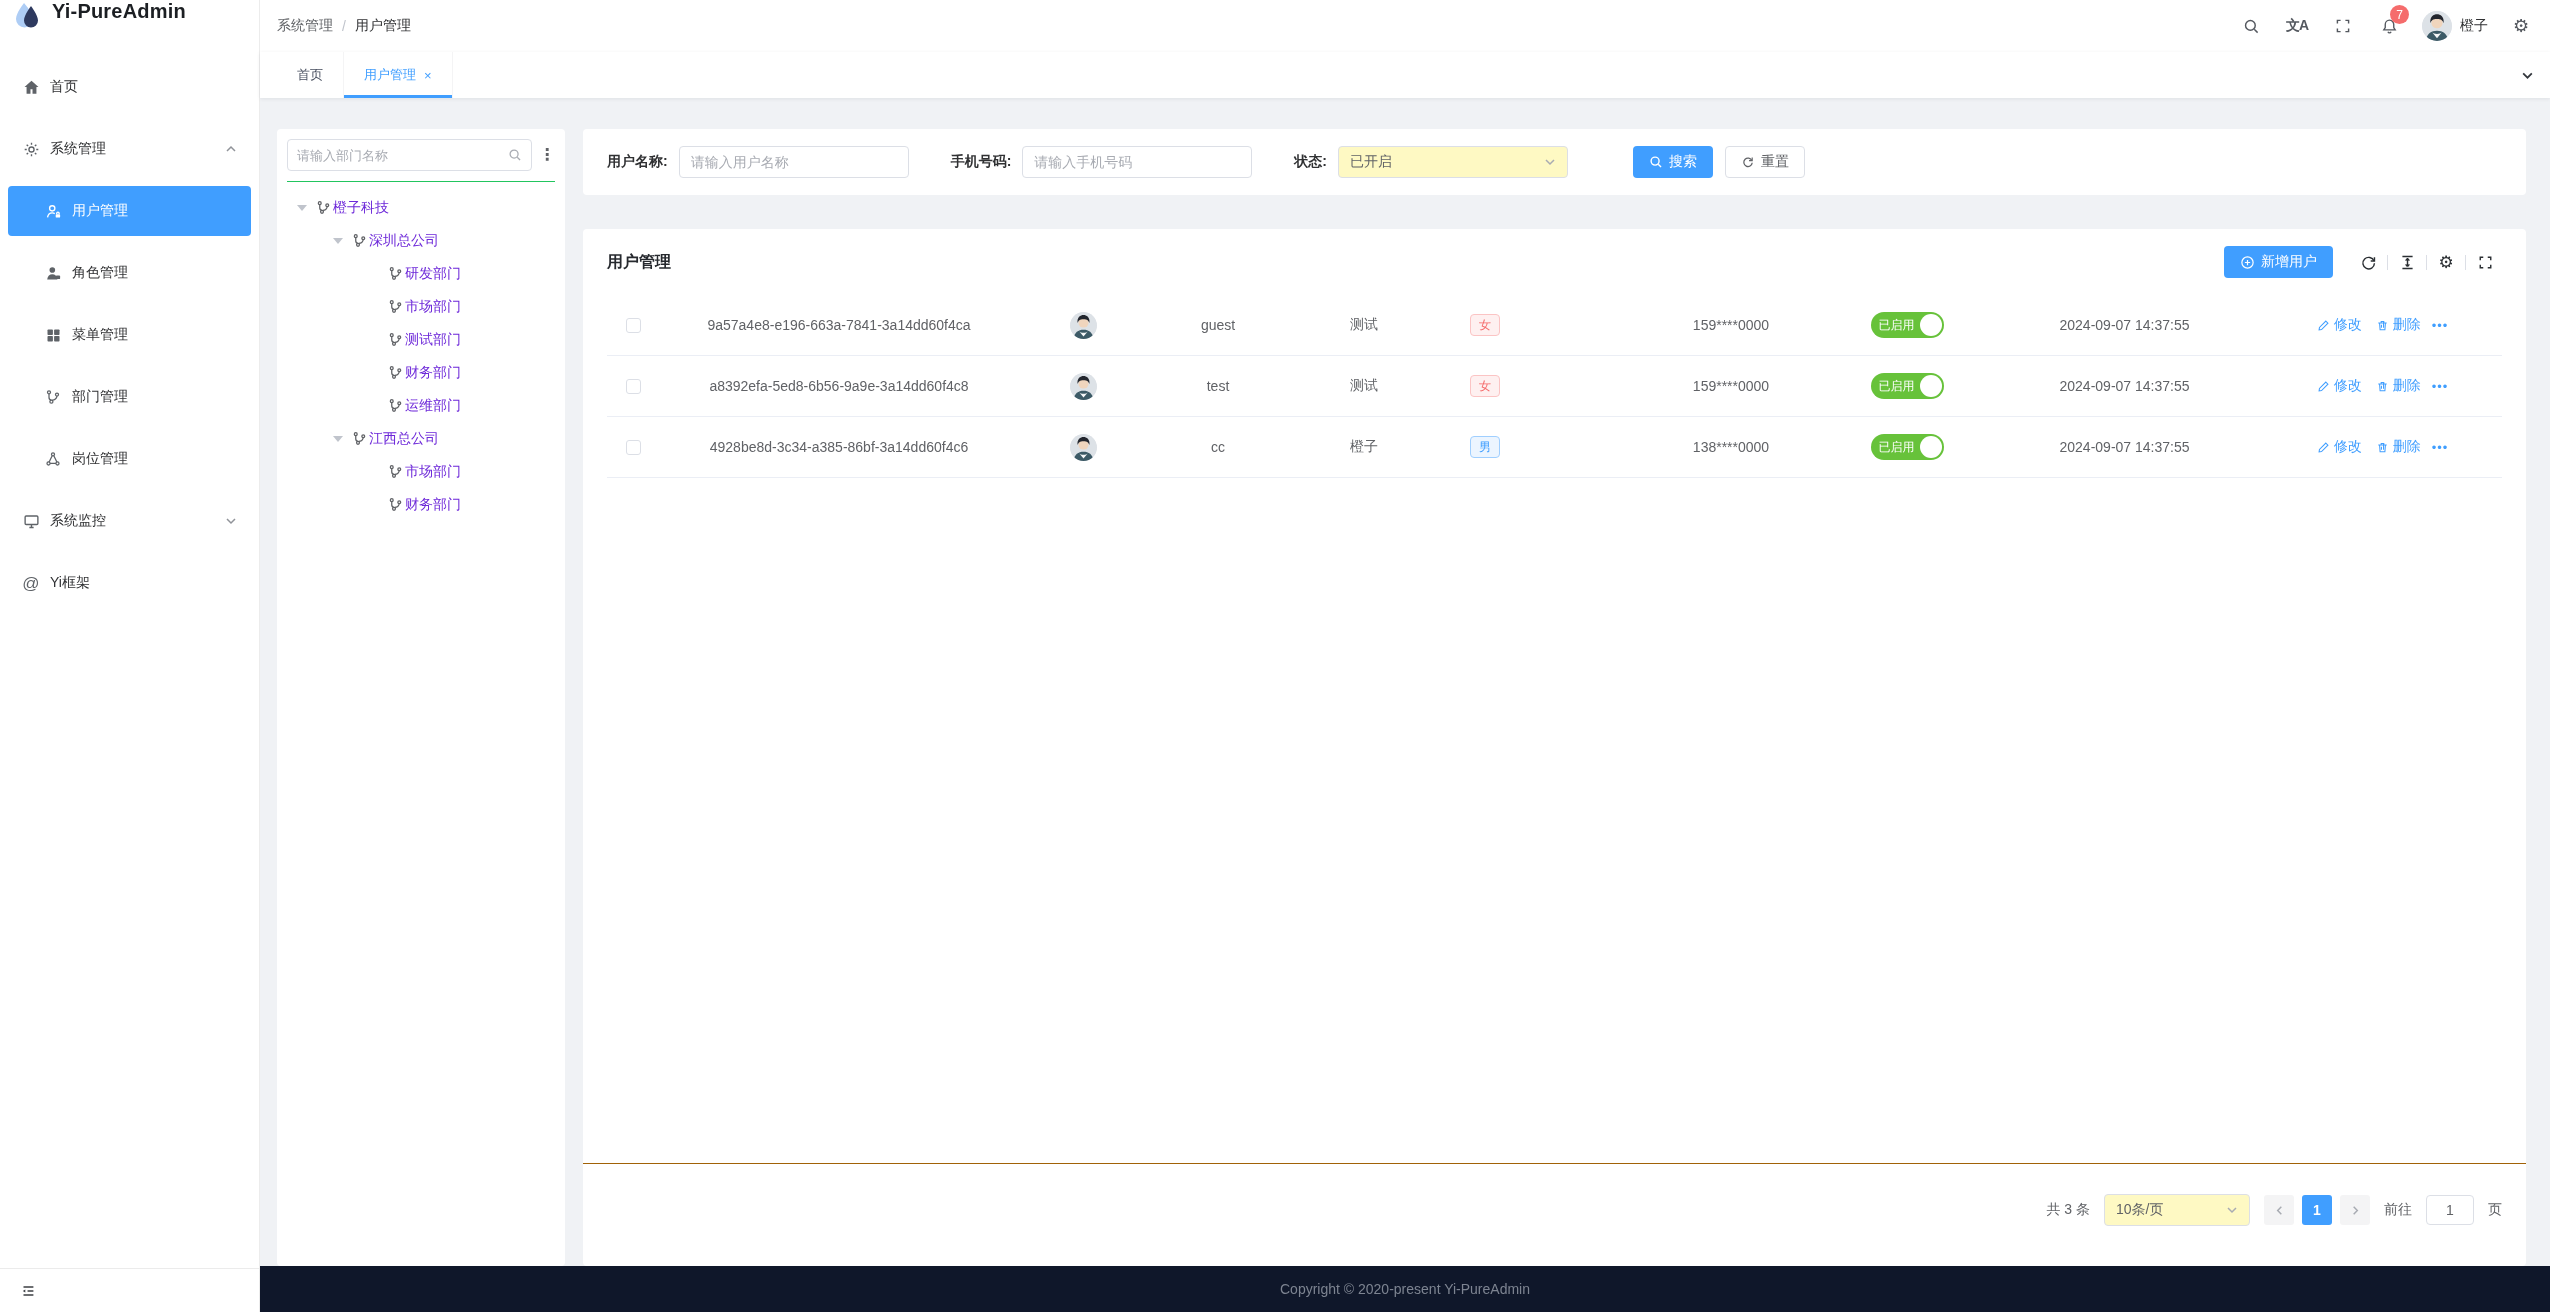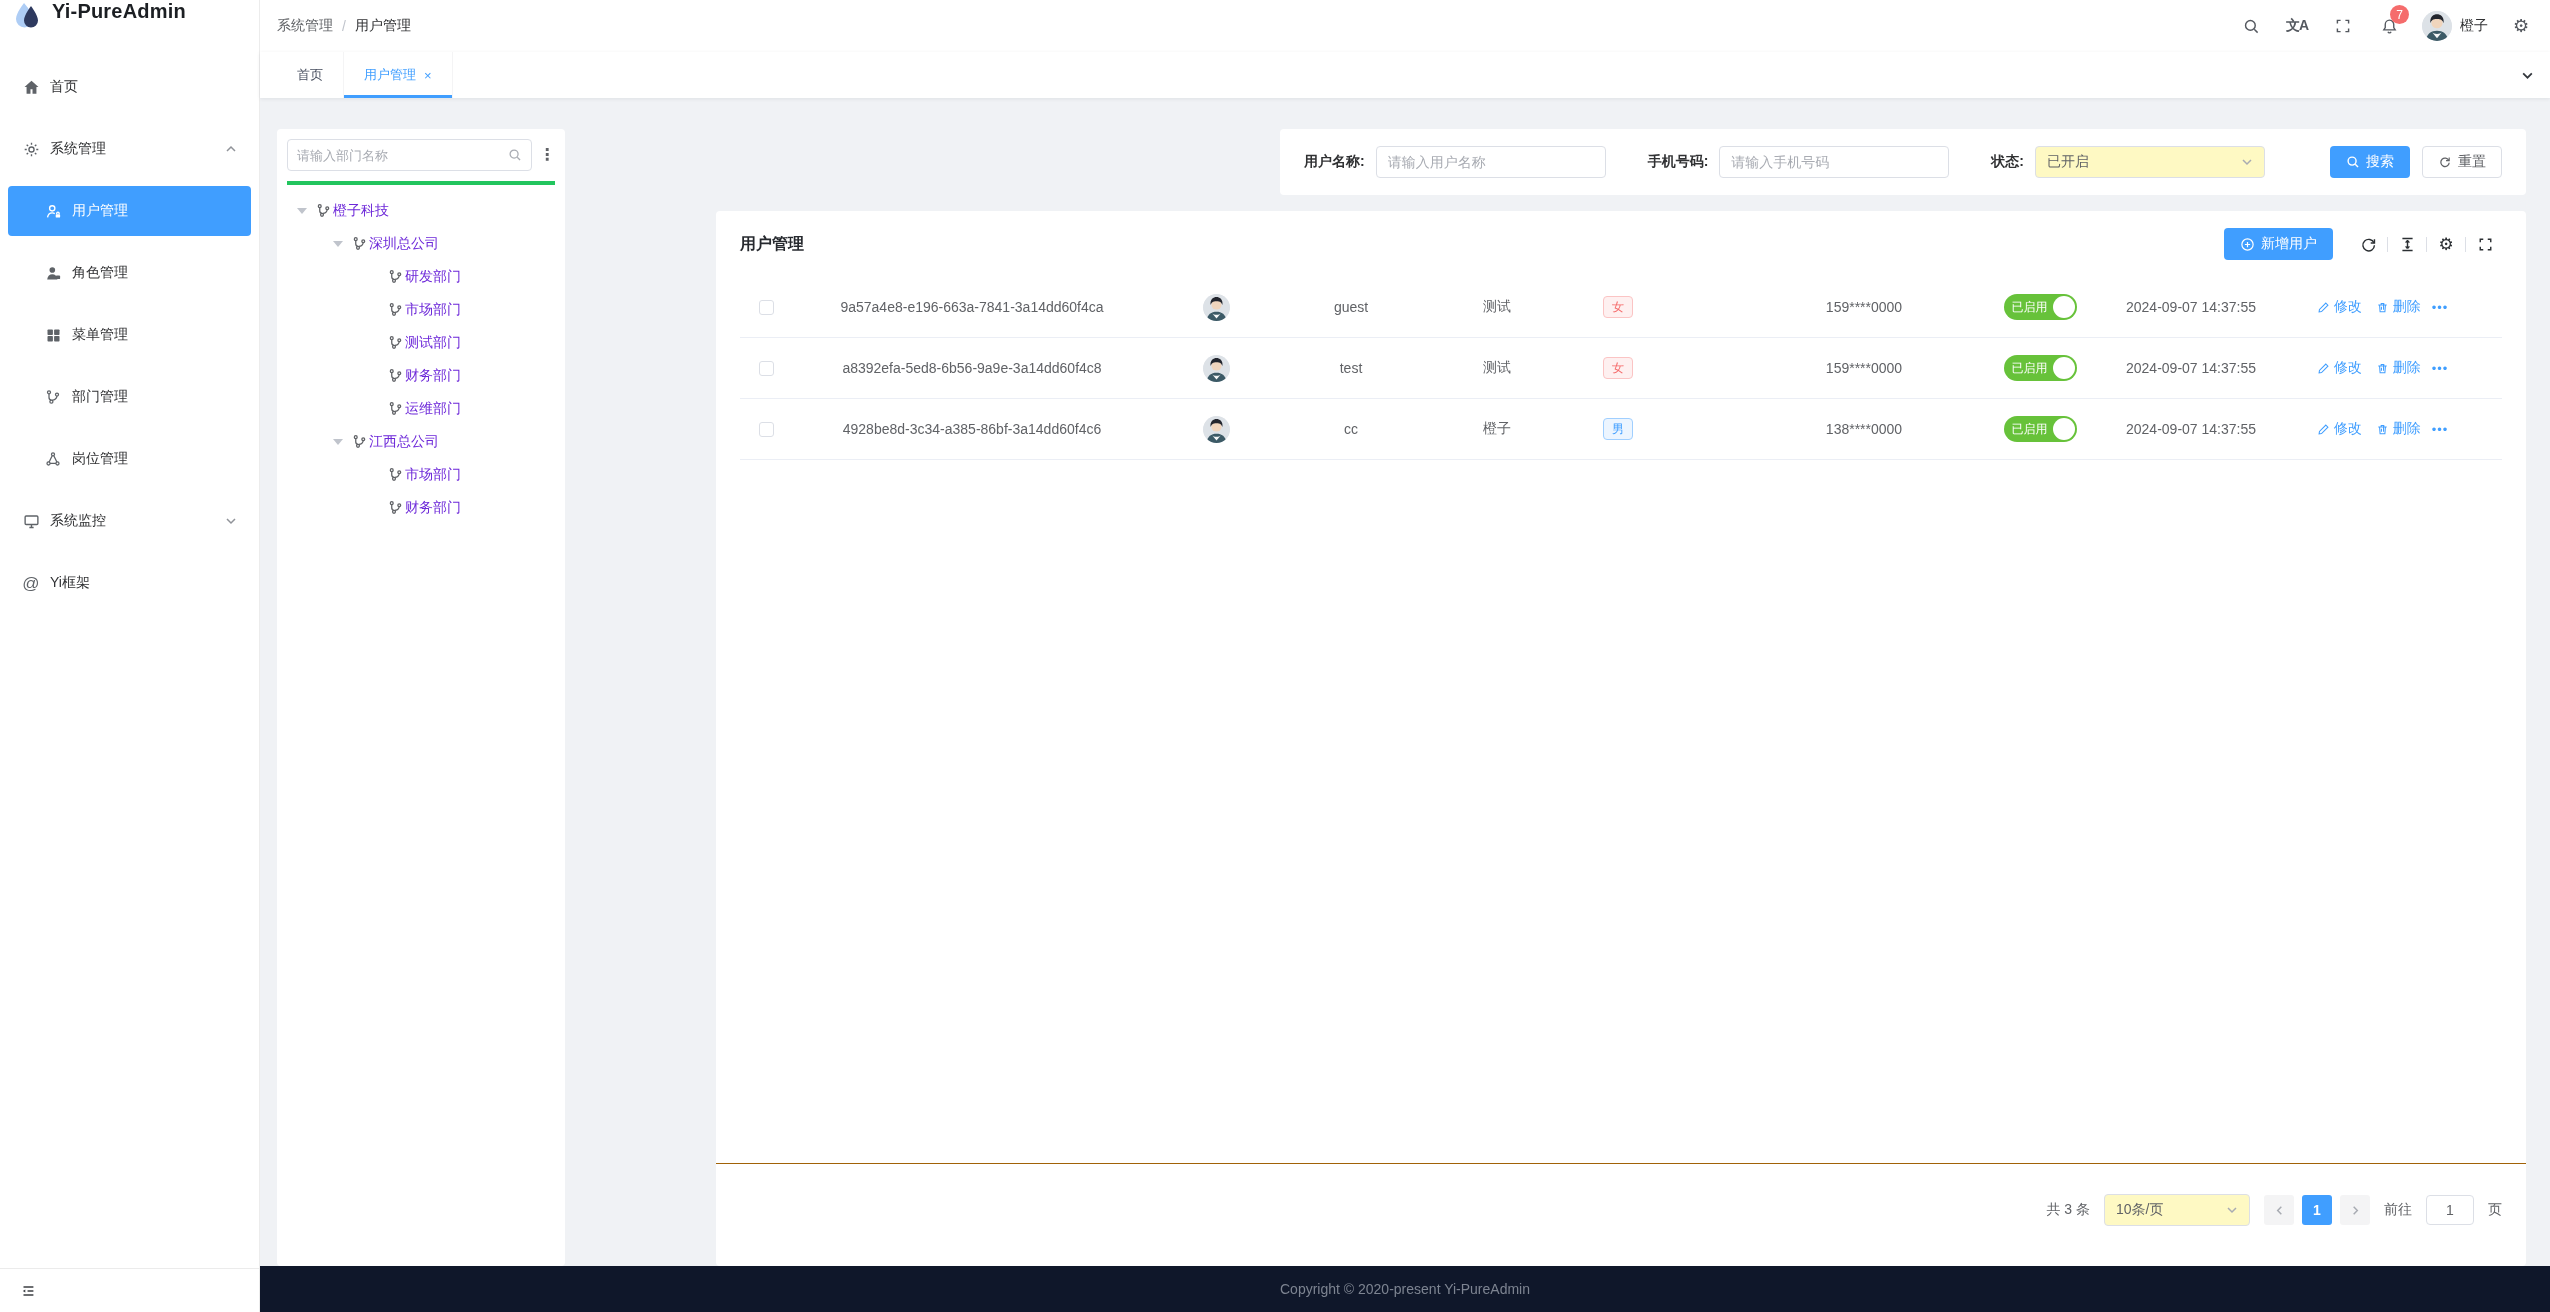--- a/index.html
+++ b/index.html
@@ -40,35 +40,35 @@
   .tab { display:flex; align-items:center; gap:8px; padding:0 20px; font-size:13px; color:#495060; cursor:pointer; position:relative; border-right:1px solid #f4f4f5; }
   .tab.active { color:#409eff; }
   .tab.active::after { content:""; position:absolute; left:0; right:0; bottom:0; height:3px; background:#409eff; }
   .tab-close { font-size:13px; color:#409eff; }
   .tab-more { margin-left:auto; width:46px; display:flex; align-items:center; justify-content:center; color:#33373d; cursor:pointer; }
 
   .content { flex:1; display:flex; gap:18px; padding:31px 24px 0 17px; min-height:0; }
 
   
   .tree-card { width:288px; flex:0 0 auto; background:#fff; border-radius:4px; padding:10px 10px 0; display:flex; flex-direction:column; }
-  .tree-top { display:flex; align-items:center; gap:7px; padding-bottom:10px; border-bottom:4px solid #22c55e; }
+  .tree-top { display:flex; align-items:center; gap:7px; padding-bottom:10px; border-bottom:1px solid #22c55e; }
   .tree-search { flex:1; height:32px; border:1px solid #dcdfe6; border-radius:4px; display:flex; align-items:center; padding:0 9px; background:#fff; }
   .tree-search input { border:0; outline:0; flex:1; min-width:0; font-size:13px; color:#606266; font-family:inherit; }
   .tree-search input::placeholder { color:#a8abb2; }
   .tree-search .s-ico { color:#a8abb2; flex:0 0 auto; }
   .kebab { width:16px; color:#606266; font-size:16px; font-weight:bold; text-align:center; cursor:pointer; line-height:1; }
   .tree { padding-top:9px; }
   .tnode { height:33px; display:flex; align-items:center; cursor:pointer; color:#6d28d9; font-size:14px; }
   .tnode .caret-slot { width:19px; display:flex; align-items:center; justify-content:flex-start; flex:0 0 auto; }
   .caret-down { width:0; height:0; border-left:5px solid transparent; border-right:5px solid transparent; border-top:6px solid #c0c4cc; }
   .tnode .t-ico { width:15px; height:15px; margin-right:2px; color:#606266; flex:0 0 auto; }
   .d0 { padding-left:10px; } .d1 { padding-left:46px; } .d2 { padding-left:82px; }
 
   
-  .right-col { flex:1; display:flex; flex-direction:column; gap:16px; min-width:0;align-items:flex-end; }
+  .right-col { flex:1; display:flex; flex-direction:column; gap:34px; min-width:0; }
   .filter-card { background:#fff; border-radius:4px; height:66px; flex:0 0 auto; display:flex; align-items:center; padding:0 24px; }
   .f-group { display:flex; align-items:center; margin-right:42px; }
   .f-label { font-weight:bold; color:#303133; margin-right:11px; white-space:nowrap; }
   .f-input { width:230px; height:32px; border:1px solid #dcdfe6; border-radius:4px; padding:0 11px; font-size:14px; color:#606266; outline:0; font-family:inherit; }
   .f-input::placeholder { color:#a8abb2; }
   .select-box { width:230px; height:32px; border:1px solid #dcdfe6; border-radius:4px; display:flex; align-items:center; padding:0 11px; color:#606266; cursor:pointer; background:#fef9c3; }
   .select-box .sel-val { flex:1; }
   .select-box .sel-chev { color:#a8abb2; }
   .btn { height:32px; border-radius:4px; display:inline-flex; align-items:center; gap:6px; padding:0 15px; font-size:14px; cursor:pointer; border:1px solid transparent; white-space:nowrap; }
   .btn-primary { background:#409eff; color:#fff; }

